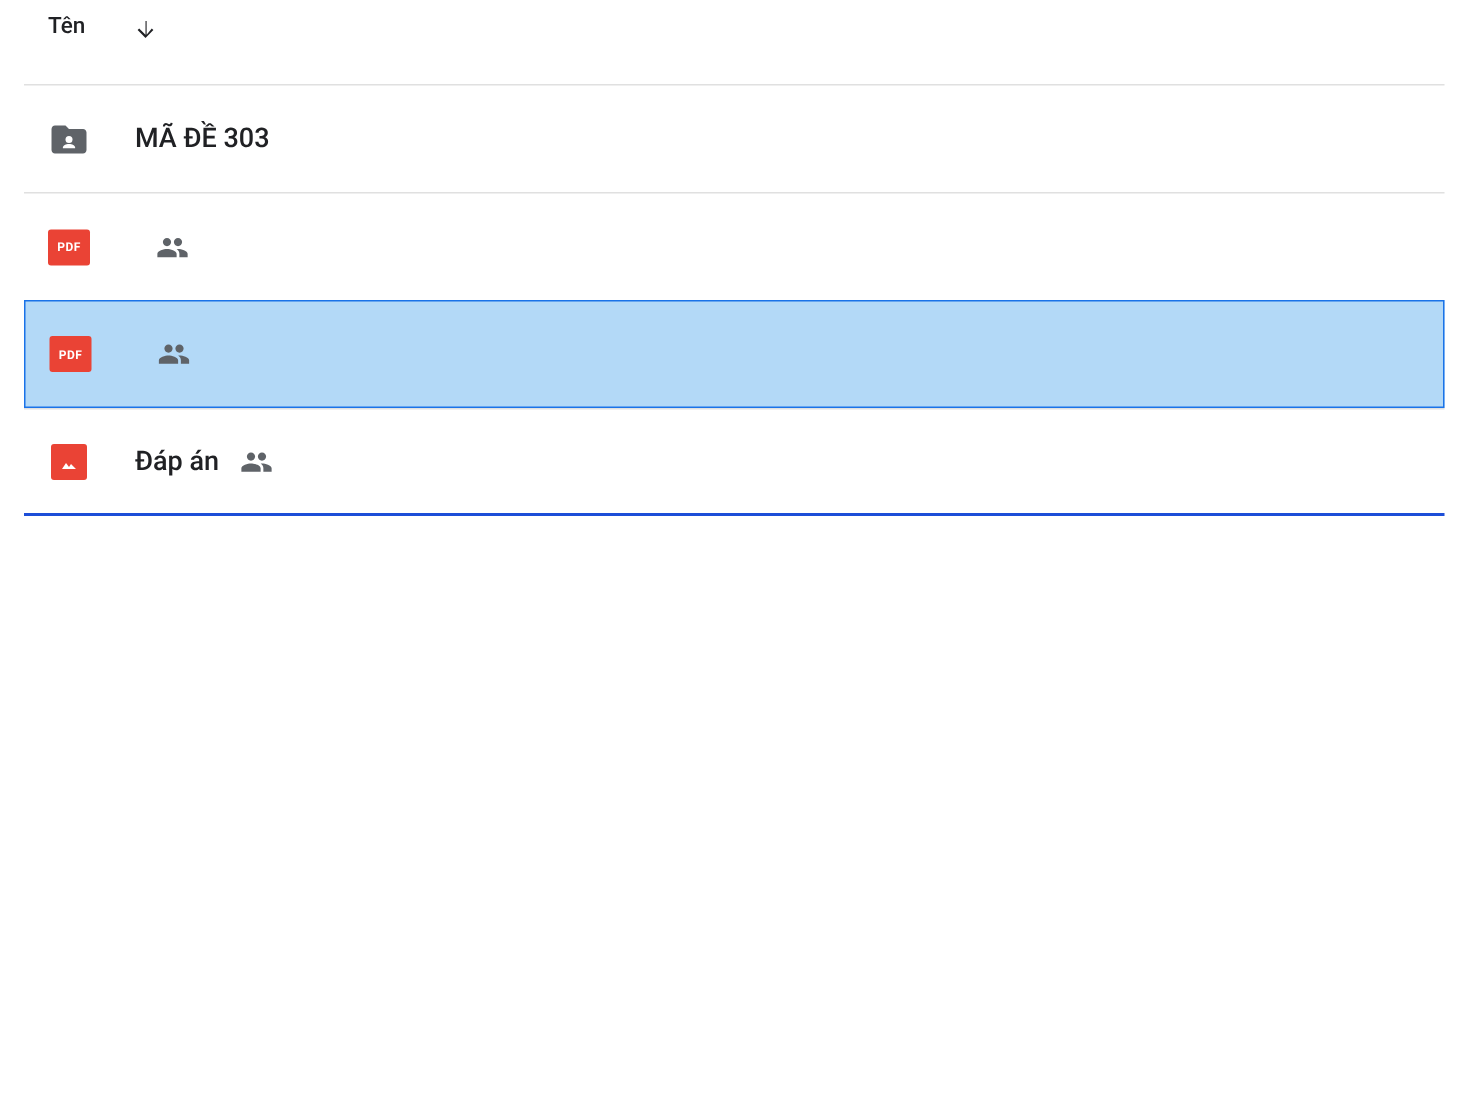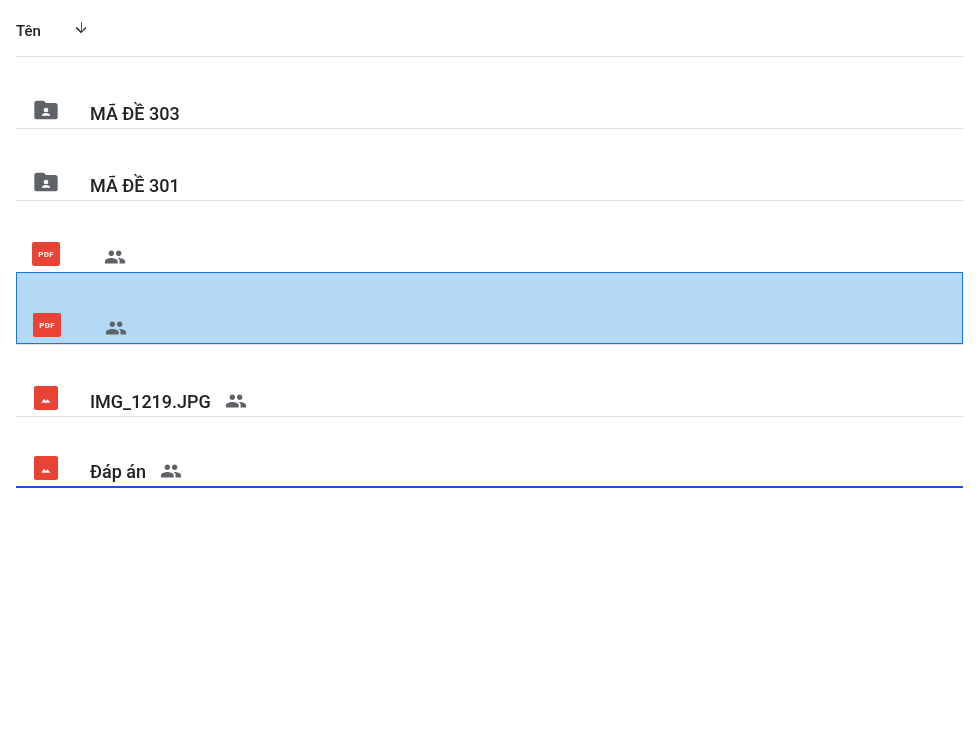--- a/index.html
+++ b/index.html
@@ -9,22 +9,22 @@
     }
     body {
       font-family: 'Google Sans', Roboto, Arial, sans-serif;
       background: #fff;
       width: 979px;
       height: 738px;
       overflow: hidden;
     }
     .header {
       display: flex;
-      align-items: flex-end;
-      padding: 8px 16px;
+      align-items: flex-start;
+      padding: 8px 32px;
       height: 48px;
     }
     .header-label {
       font-size: 15px;
       color: #202124;
       font-weight: 500;
       margin-right: 28px;
     }
     .sort-arrow {
       display: inline-flex;
@@ -32,21 +32,21 @@
       justify-content: center;
       width: 24px;
       height: 24px;
       cursor: pointer;
     }
     .file-list {
       margin-top: 8px;
     }
     .file-row {
       display: flex;
-      align-items: flex-end;
+      align-items: center;
       padding: 4px 16px;
       height: 72px;
       border-top: 1px solid #e0e0e0;
       cursor: pointer;
       margin: 0 16px;
     }
     .file-row.selected {
       background: #b3d9f7;
       border: 1px solid #1a73e8;
       margin: 0 16px;
@@ -120,31 +120,20 @@
     <path d="M10 4H4c-1.1 0-1.99.9-1.99 2L2 18c0 1.1.9 2 2 2h16c1.1 0 2-.9 2-2V8c0-1.1-.9-2-2-2h-8l-2-2z"></path>
     <circle cx="12" cy="12" r="2" fill="#fff"></circle>
     <path d="M12 14.5c-1.8 0-3.5.9-3.5 2v.5h7v-.5c0-1.1-1.7-2-3.5-2z" fill="#fff"></path>
   </svg>
       </span>
     <span class="file-name">MÃ ĐỀ 303</span>
 
   </div>
     <div class="file-row">
     <span class="file-icon">
-        <svg width="28" height="28" viewBox="0 0 24 24" class="folder-svg">
-    <path d="M10 4H4c-1.1 0-1.99.9-1.99 2L2 18c0 1.1.9 2 2 2h16c1.1 0 2-.9 2-2V8c0-1.1-.9-2-2-2h-8l-2-2z"></path>
-    <circle cx="12" cy="12" r="2" fill="#fff"></circle>
-    <path d="M12 14.5c-1.8 0-3.5.9-3.5 2v.5h7v-.5c0-1.1-1.7-2-3.5-2z" fill="#fff"></path>
-  </svg>
-      </span>
-    <span class="file-name">MÃ ĐỀ 301</span>
-
-  </div>
-    <div class="file-row">
-    <span class="file-icon">
         <div class="pdf-badge">PDF</div>
       </span>
     <span class="shared-icon">
     <svg width="22" height="22" viewBox="0 0 24 24" fill="#5f6368">
       <path d="M16 11c1.66 0 2.99-1.34 2.99-3S17.66 5 16 5c-1.66 0-3 1.34-3 3s1.34 3 3 3zm-8 0c1.66 0 2.99-1.34 2.99-3S9.66 5 8 5C6.34 5 5 6.34 5 8s1.34 3 3 3zm0 2c-2.33 0-7 1.17-7 3.5V19h14v-2.5c0-2.33-4.67-3.5-7-3.5zm8 0c-.29 0-.62.02-.97.05 1.16.84 1.97 1.97 1.97 3.45V19h6v-2.5c0-2.33-4.67-3.5-7-3.5z"></path>
     </svg>
   </span>
   </div>
     <div class="file-row selected">
     <span class="file-icon">
@@ -157,35 +146,20 @@
   </span>
   </div>
     <div class="file-row">
     <span class="file-icon">
         <div class="image-badge">
     <svg width="16" height="16" viewBox="0 0 24 24" fill="#fff">
       <path d="M5 19l4-6 3 4 2-3 5 5H5z"></path>
     </svg>
   </div>
       </span>
-    <span class="file-name">IMG_1219.JPG</span>
-    <span class="shared-icon">
-    <svg width="22" height="22" viewBox="0 0 24 24" fill="#5f6368">
-      <path d="M16 11c1.66 0 2.99-1.34 2.99-3S17.66 5 16 5c-1.66 0-3 1.34-3 3s1.34 3 3 3zm-8 0c1.66 0 2.99-1.34 2.99-3S9.66 5 8 5C6.34 5 5 6.34 5 8s1.34 3 3 3zm0 2c-2.33 0-7 1.17-7 3.5V19h14v-2.5c0-2.33-4.67-3.5-7-3.5zm8 0c-.29 0-.62.02-.97.05 1.16.84 1.97 1.97 1.97 3.45V19h6v-2.5c0-2.33-4.67-3.5-7-3.5z"></path>
-    </svg>
-  </span>
-  </div>
-    <div class="file-row">
-    <span class="file-icon">
-        <div class="image-badge">
-    <svg width="16" height="16" viewBox="0 0 24 24" fill="#fff">
-      <path d="M5 19l4-6 3 4 2-3 5 5H5z"></path>
-    </svg>
-  </div>
-      </span>
     <span class="file-name">Đáp án</span>
     <span class="shared-icon">
     <svg width="22" height="22" viewBox="0 0 24 24" fill="#5f6368">
       <path d="M16 11c1.66 0 2.99-1.34 2.99-3S17.66 5 16 5c-1.66 0-3 1.34-3 3s1.34 3 3 3zm-8 0c1.66 0 2.99-1.34 2.99-3S9.66 5 8 5C6.34 5 5 6.34 5 8s1.34 3 3 3zm0 2c-2.33 0-7 1.17-7 3.5V19h14v-2.5c0-2.33-4.67-3.5-7-3.5zm8 0c-.29 0-.62.02-.97.05 1.16.84 1.97 1.97 1.97 3.45V19h6v-2.5c0-2.33-4.67-3.5-7-3.5z"></path>
     </svg>
   </span>
   </div>
   </div>
 
 </body></html>

